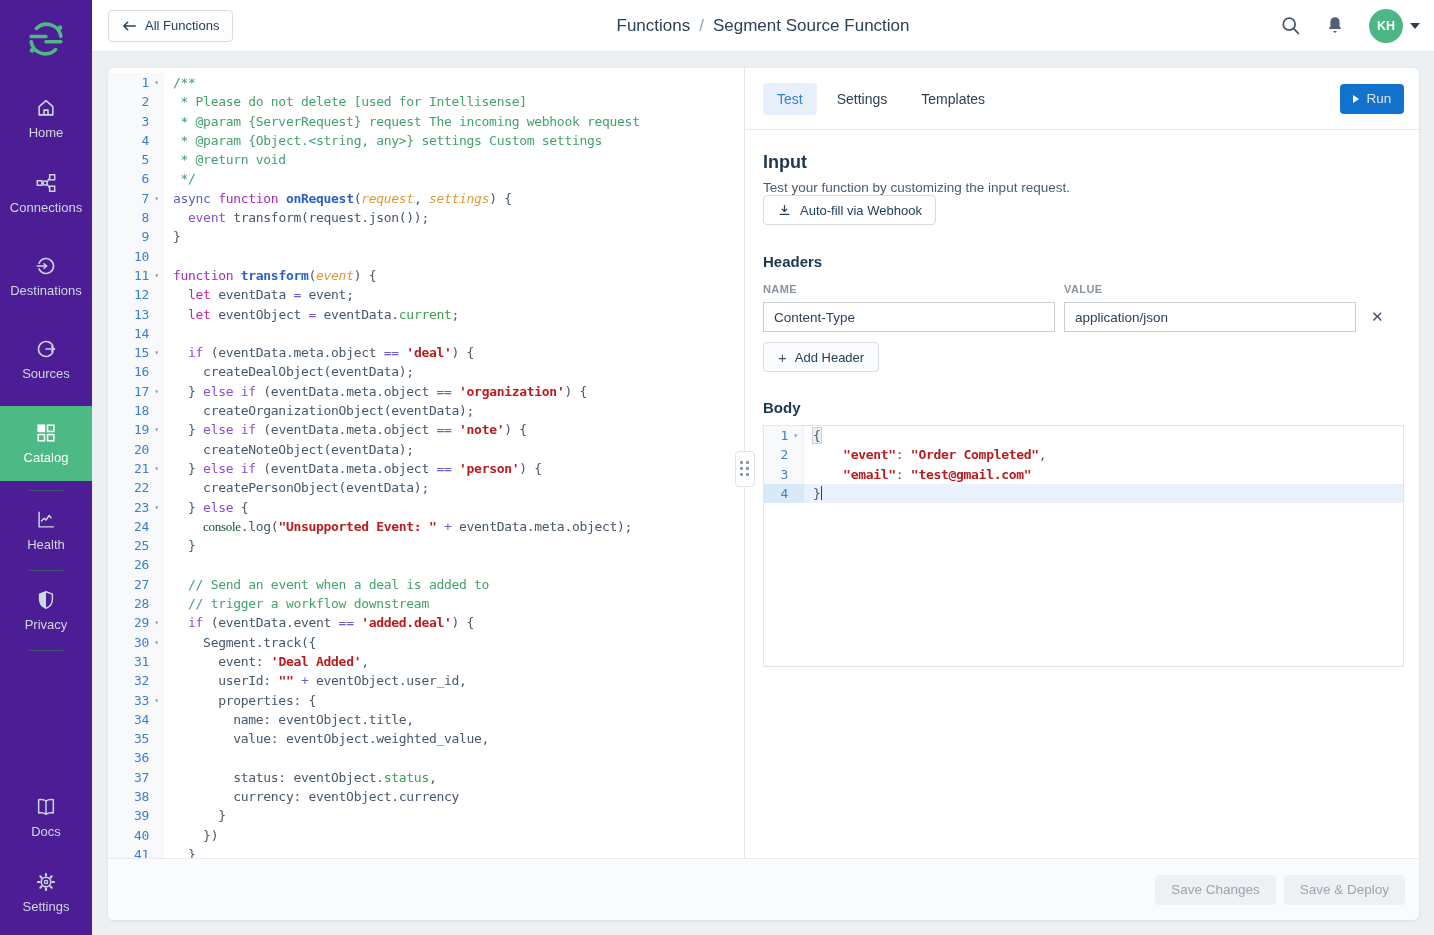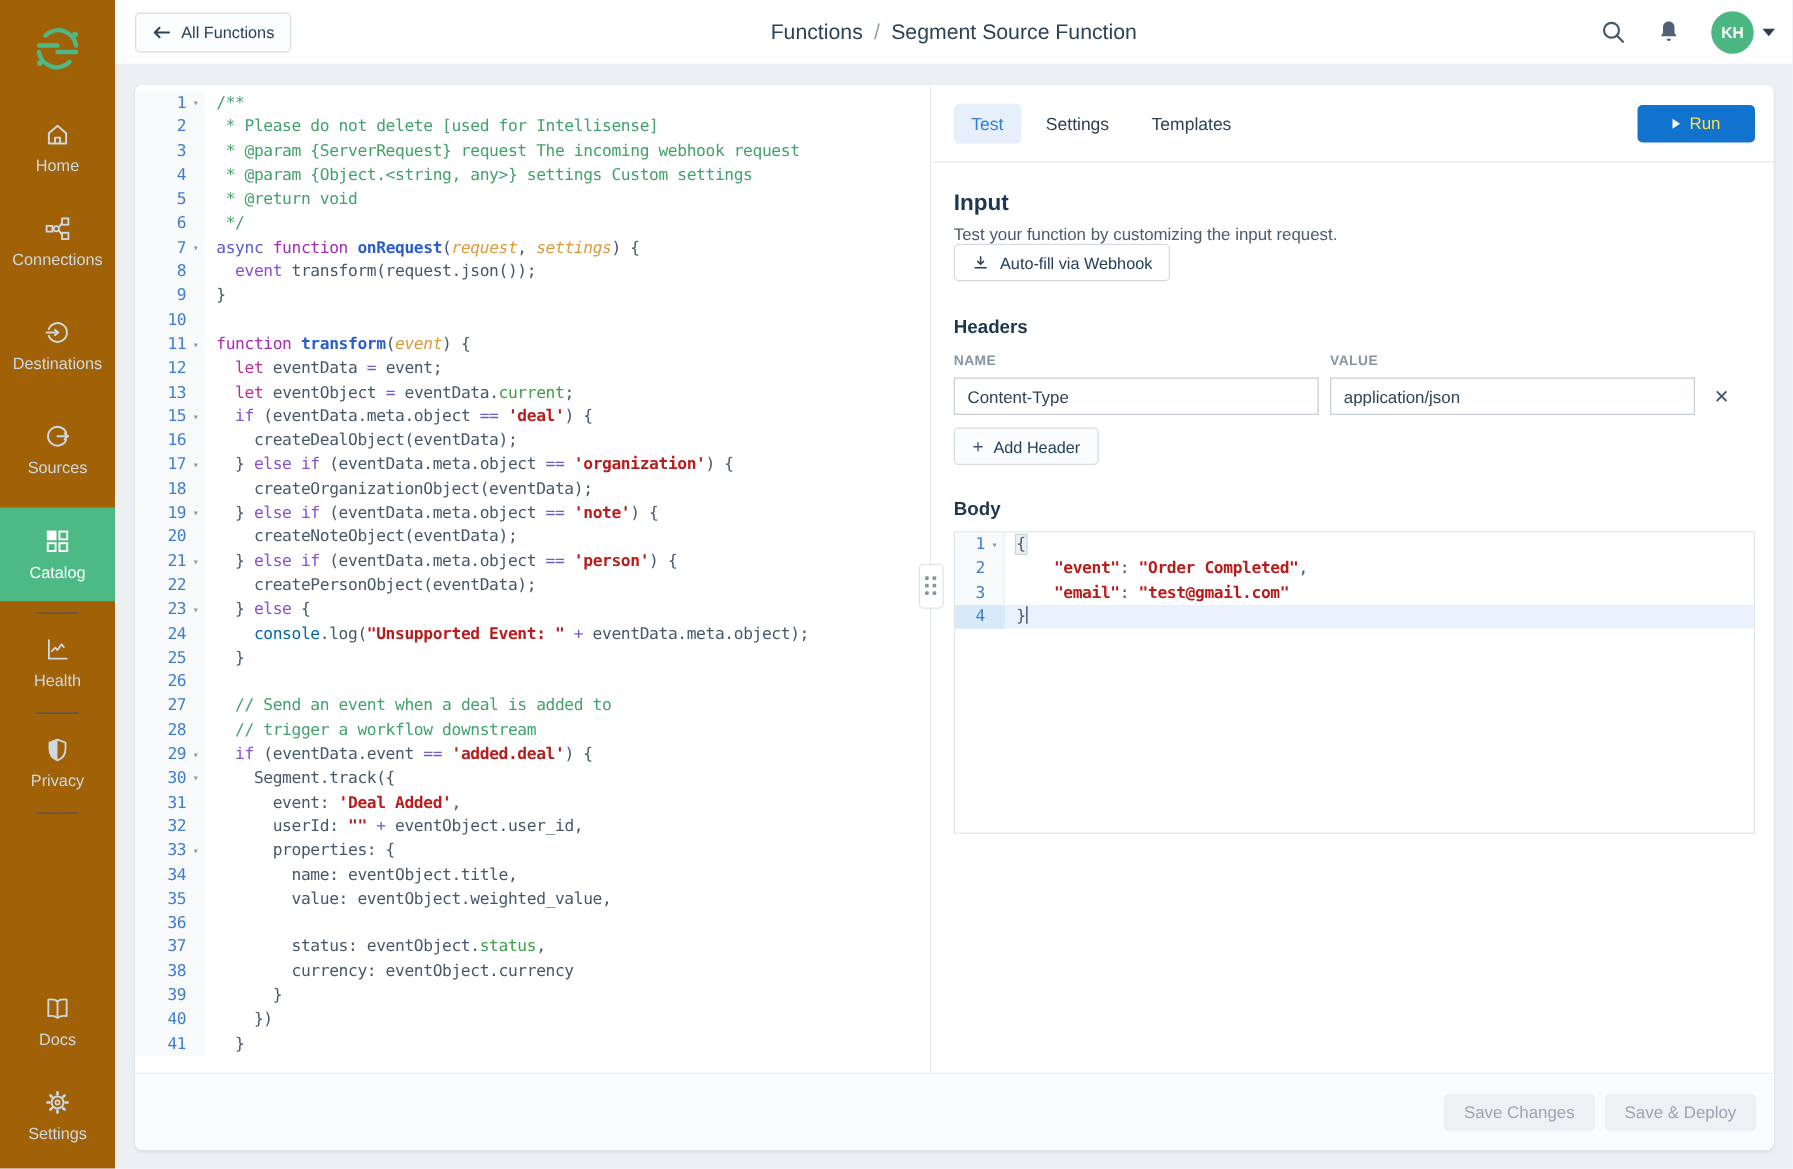--- a/index.html
+++ b/index.html
@@ -2,21 +2,21 @@
 <html><head>
 <meta charset="utf-8">
 <style>
   * { margin:0; padding:0; box-sizing:border-box; }
   html,body { background:#edf0f3; }
   .stage { position:relative; width:1434px; height:935px; background:#edf0f3;
            font-family:"Liberation Sans", sans-serif; overflow:hidden; }
 
   
   .sidebar { position:absolute; left:0; top:0; width:92px; height:935px;
-             background:#a16207; display:flex; flex-direction:column; align-items:center; z-index:10;}
+             background:#4c1d95; display:flex; flex-direction:column; align-items:center; z-index:10;}
   .logo-box { height:78px; display:flex; align-items:center; justify-content:center; width:100%; }
   .side-item { width:100%; padding:9px 2px; display:flex; flex-direction:column; align-items:center;
                gap:6px; color:#cdd8e0; font-size:13px; cursor:pointer; }
   .side-item svg { display:block; }
   .side-item.active { background:#4db984; color:#ffffff; padding:16px 2px; }
   .side-div { width:34px; border-top:1px solid #40576b; margin:9px 0; }
   .side-spacer { flex:1; }
 
   
   .topbar { position:absolute; left:92px; top:0; right:0; height:52px; background:#fff;
@@ -61,31 +61,31 @@
   .t-cm  { color:#43a26c; }
   .t-kwa { color:#5b5bd6; }
   .t-kw  { color:#a72bb5; }
   .t-kwv { color:#8a4fd0; }
   .t-kwl { color:#bd2b96; }
   .t-op  { color:#6a5ecf; }
   .t-def { color:#2b5fc7; font-weight:700; }
   .t-arg { color:#dd9a3d; font-style:italic; }
   .t-str { color:#b91c1c; font-weight:700; }
   .t-grn { color:#3ca04a; }
-  .t-red { color:#0369a1; }
+  .t-red { color:#14532d;font-family:Liberation Serif, serif; }
   .t-pln { color:#46586b; }
   .t-mb  { color:#46586b; background:#eef1f4; outline:1px solid #c9d2da; }
 
   
   .tabs-row { height:62px; border-bottom:1px solid #e6eaee; display:flex; align-items:center;
               padding:0 15px 0 17px; gap:6px; }
   .tab { padding:8px 14px; border-radius:4px; font-size:14px; color:#2c4156; cursor:pointer; }
   .tab.active { color:#2e7fd1; background:#e7f0fa; }
-  .run-btn { margin-left:auto; width:94px; height:30px; background:#1273cf; border:none; border-radius:4px;
-             color:#fde047; font-size:13.5px; display:flex; align-items:center; justify-content:center;
+  .run-btn { margin-left:auto; width:64px; height:30px; background:#1273cf; border:none; border-radius:4px;
+             color:#e5e5e5; font-size:13.5px; display:flex; align-items:center; justify-content:center;
              gap:8px; cursor:pointer; font-family:inherit; }
   .play { width:0; height:0; border-left:6px solid #fff; border-top:4.5px solid transparent;
           border-bottom:4.5px solid transparent; }
   .panel-body { padding:22px 15px 0 17px; }
   .input-head { display:flex; justify-content:center; align-items:flex-start;flex-direction:column; }
   .h-input { font-size:18px; font-weight:700; color:#1d3750; }
   .sub { font-size:13.5px; color:#4a5c6e; margin-top:7px; }
   .autofill-btn { height:30px; display:flex; align-items:center; gap:8px; padding:0 13px;
                   border:1px solid #d5dbe0; border-radius:4px; background:#fff; font-size:13px;
                   color:#22405c; cursor:pointer; font-family:inherit; }
@@ -260,20 +260,21 @@
         <div class="cm-line"><span class="cm-gutter"><span class="cm-ln">4</span><span class="cm-fold"></span></span><span class="cm-code"><span class="t-cm"> * @param {Object.&lt;string, any&gt;} settings Custom settings</span></span></div>
         <div class="cm-line"><span class="cm-gutter"><span class="cm-ln">5</span><span class="cm-fold"></span></span><span class="cm-code"><span class="t-cm"> * @return void</span></span></div>
         <div class="cm-line"><span class="cm-gutter"><span class="cm-ln">6</span><span class="cm-fold"></span></span><span class="cm-code"><span class="t-cm"> */</span></span></div>
         <div class="cm-line"><span class="cm-gutter"><span class="cm-ln">7</span><span class="cm-fold">▾</span></span><span class="cm-code"><span class="t-kwa">async</span><span class="t-pln"> </span><span class="t-kw">function</span><span class="t-pln"> </span><span class="t-def">onRequest</span><span class="t-pln">(</span><span class="t-arg">request</span><span class="t-pln">, </span><span class="t-arg">settings</span><span class="t-pln">) {</span></span></div>
         <div class="cm-line"><span class="cm-gutter"><span class="cm-ln">8</span><span class="cm-fold"></span></span><span class="cm-code"><span class="t-pln">  </span><span class="t-kwv">event</span><span class="t-pln"> transform(request.json());</span></span></div>
         <div class="cm-line"><span class="cm-gutter"><span class="cm-ln">9</span><span class="cm-fold"></span></span><span class="cm-code"><span class="t-pln">}</span></span></div>
         <div class="cm-line"><span class="cm-gutter"><span class="cm-ln">10</span><span class="cm-fold"></span></span><span class="cm-code"></span></div>
         <div class="cm-line"><span class="cm-gutter"><span class="cm-ln">11</span><span class="cm-fold">▾</span></span><span class="cm-code"><span class="t-kw">function</span><span class="t-pln"> </span><span class="t-def">transform</span><span class="t-pln">(</span><span class="t-arg">event</span><span class="t-pln">) {</span></span></div>
         <div class="cm-line"><span class="cm-gutter"><span class="cm-ln">12</span><span class="cm-fold"></span></span><span class="cm-code"><span class="t-pln">  </span><span class="t-kwl">let</span><span class="t-pln"> eventData </span><span class="t-op">=</span><span class="t-pln"> event;</span></span></div>
         <div class="cm-line"><span class="cm-gutter"><span class="cm-ln">13</span><span class="cm-fold"></span></span><span class="cm-code"><span class="t-pln">  </span><span class="t-kwl">let</span><span class="t-pln"> eventObject </span><span class="t-op">=</span><span class="t-pln"> eventData.</span><span class="t-grn">current</span><span class="t-pln">;</span></span></div>
+        <div class="cm-line"><span class="cm-gutter"><span class="cm-ln">14</span><span class="cm-fold"></span></span><span class="cm-code"></span></div>
         <div class="cm-line"><span class="cm-gutter"><span class="cm-ln">15</span><span class="cm-fold">▾</span></span><span class="cm-code"><span class="t-pln">  </span><span class="t-kwv">if</span><span class="t-pln"> (eventData.meta.object </span><span class="t-op">==</span><span class="t-pln"> </span><span class="t-str">'deal'</span><span class="t-pln">) {</span></span></div>
         <div class="cm-line"><span class="cm-gutter"><span class="cm-ln">16</span><span class="cm-fold"></span></span><span class="cm-code"><span class="t-pln">    createDealObject(eventData);</span></span></div>
         <div class="cm-line"><span class="cm-gutter"><span class="cm-ln">17</span><span class="cm-fold">▾</span></span><span class="cm-code"><span class="t-pln">  } </span><span class="t-kwv">else</span><span class="t-pln"> </span><span class="t-kwv">if</span><span class="t-pln"> (eventData.meta.object </span><span class="t-op">==</span><span class="t-pln"> </span><span class="t-str">'organization'</span><span class="t-pln">) {</span></span></div>
         <div class="cm-line"><span class="cm-gutter"><span class="cm-ln">18</span><span class="cm-fold"></span></span><span class="cm-code"><span class="t-pln">    createOrganizationObject(eventData);</span></span></div>
         <div class="cm-line"><span class="cm-gutter"><span class="cm-ln">19</span><span class="cm-fold">▾</span></span><span class="cm-code"><span class="t-pln">  } </span><span class="t-kwv">else</span><span class="t-pln"> </span><span class="t-kwv">if</span><span class="t-pln"> (eventData.meta.object </span><span class="t-op">==</span><span class="t-pln"> </span><span class="t-str">'note'</span><span class="t-pln">) {</span></span></div>
         <div class="cm-line"><span class="cm-gutter"><span class="cm-ln">20</span><span class="cm-fold"></span></span><span class="cm-code"><span class="t-pln">    createNoteObject(eventData);</span></span></div>
         <div class="cm-line"><span class="cm-gutter"><span class="cm-ln">21</span><span class="cm-fold">▾</span></span><span class="cm-code"><span class="t-pln">  } </span><span class="t-kwv">else</span><span class="t-pln"> </span><span class="t-kwv">if</span><span class="t-pln"> (eventData.meta.object </span><span class="t-op">==</span><span class="t-pln"> </span><span class="t-str">'person'</span><span class="t-pln">) {</span></span></div>
         <div class="cm-line"><span class="cm-gutter"><span class="cm-ln">22</span><span class="cm-fold"></span></span><span class="cm-code"><span class="t-pln">    createPersonObject(eventData);</span></span></div>
         <div class="cm-line"><span class="cm-gutter"><span class="cm-ln">23</span><span class="cm-fold">▾</span></span><span class="cm-code"><span class="t-pln">  } </span><span class="t-kwv">else</span><span class="t-pln"> {</span></span></div>
         <div class="cm-line"><span class="cm-gutter"><span class="cm-ln">24</span><span class="cm-fold"></span></span><span class="cm-code"><span class="t-pln">    </span><span class="t-red">console</span><span class="t-pln">.log(</span><span class="t-str">"Unsupported Event: "</span><span class="t-pln"> </span><span class="t-op">+</span><span class="t-pln"> eventData.meta.object);</span></span></div>

